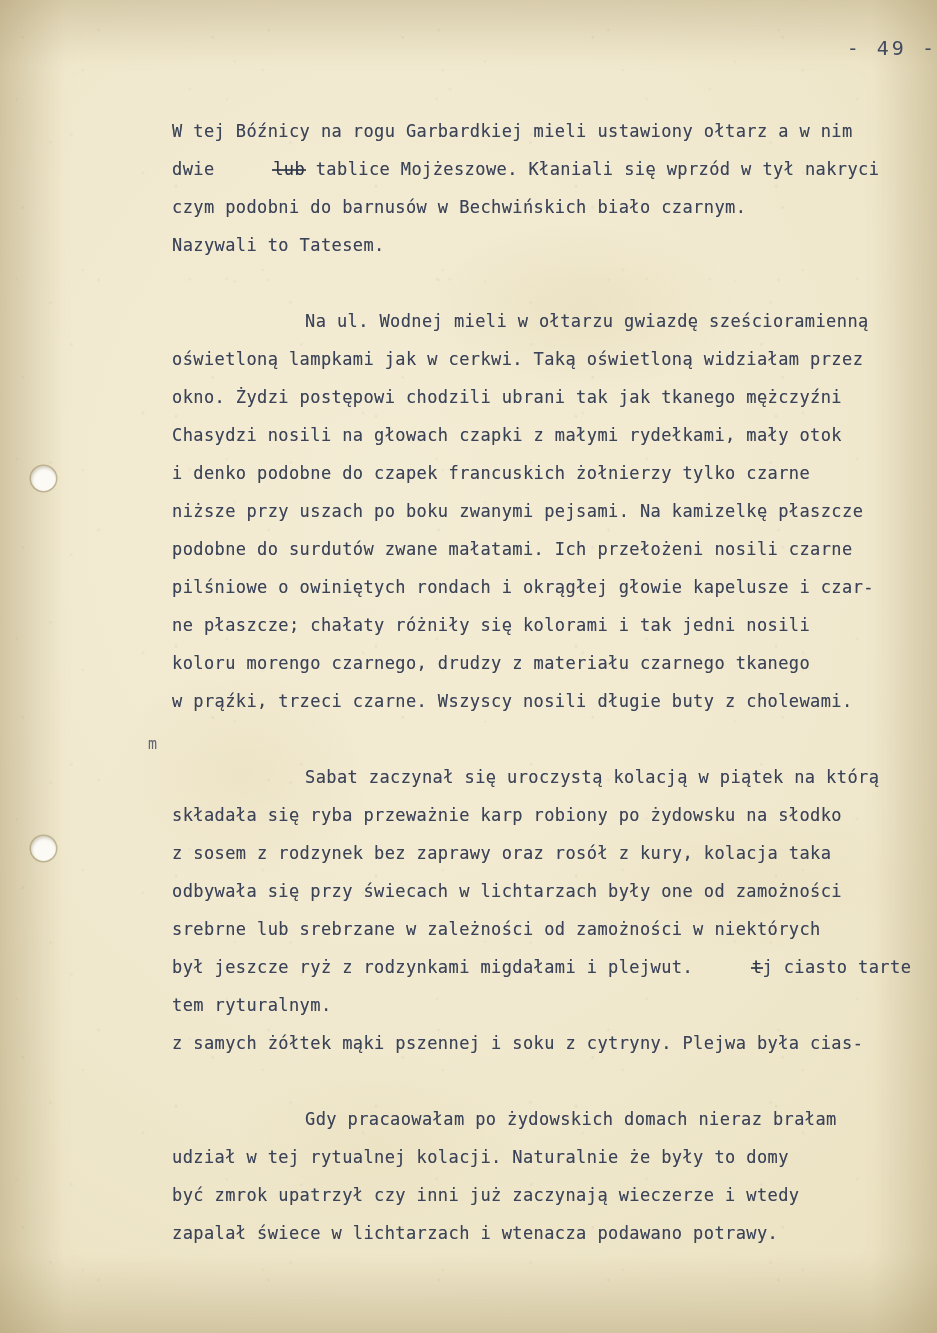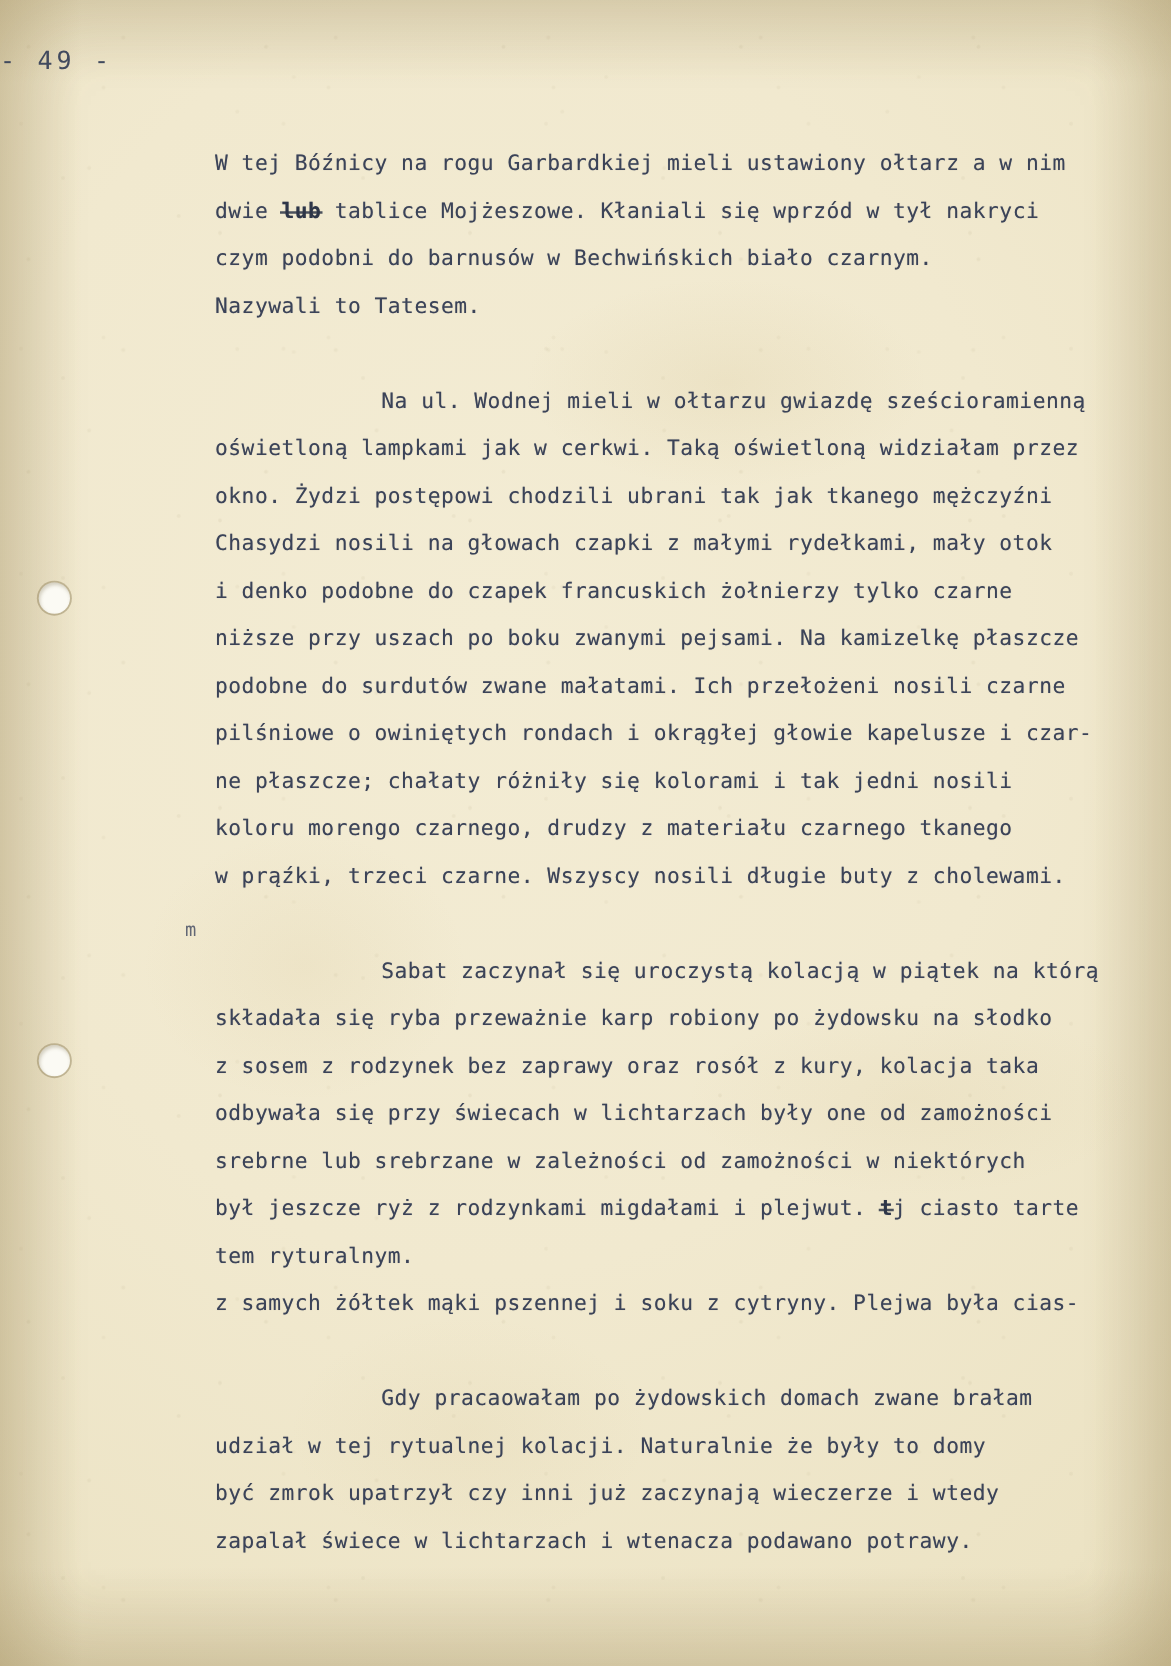--- a/index.html
+++ b/index.html
@@ -81,21 +81,21 @@
     box-shadow:
       0 0 0 1.5px rgba(140,124,84,.45),
       inset 1px 2px 3px rgba(120,106,68,.30);
   }
 
   .folio {
     position: absolute;
     top: 36px;
     left: 0;
     right: 0;
-    text-align: left;
+    text-align: right;
     font-size: 20px;
     letter-spacing: 3px;
     color: #414a5e;
   }
 
   .body {
     position: absolute;
     left: 172px;
     top: 112px;
     width: 730px;
@@ -109,22 +109,23 @@
     white-space: pre;
     text-shadow: 0 0 .6px rgba(59,67,88,.42);
   }
 
   .line.indent { text-indent: 133px; }
   .line.blank  { height: 38px; }
 
   
   .struck {
     position: relative;
-    font-weight: bold;
+    font-weight: normal;
     color: #2e3648;
+    margin-left: 48px;
   }
   .struck::after {
     content: "";
     position: absolute;
     left: -1px; right: -1px;
     top: 48%;
     height: 2px;
     background: #2e3648;
     opacity: .85;
   }
@@ -173,21 +174,21 @@
       <div class="line blank"></div>
       <div class="line indent"><span>Sabat zaczynał się uroczystą kolacją w piątek na którą</span></div>
       <div class="line"><span>składała się ryba przeważnie karp robiony po żydowsku na słodko</span></div>
       <div class="line"><span>z sosem z rodzynek bez zaprawy oraz rosół z kury, kolacja taka</span></div>
       <div class="line"><span>odbywała się przy świecach w lichtarzach były one od zamożności</span></div>
       <div class="line"><span>srebrne lub srebrzane w zależności od zamożności w niektórych</span></div>
       <div class="line"><span>był jeszcze ryż z rodzynkami migdałami i plejwut. </span><span class="struck">t</span><span>j ciasto tarte</span></div>
       <div class="line"><span>tem ryturalnym.</span></div>
       <div class="line"><span>z samych żółtek mąki pszennej i soku z cytryny. Plejwa była cias-</span></div>
       <div class="line blank"></div>
-      <div class="line indent"><span>Gdy pracaowałam po żydowskich domach zwane brałam</span></div>
+      <div class="line indent"><span>Gdy pracaowałam po żydowskich domach nieraz brałam</span></div>
       <div class="line"><span>udział w tej rytualnej kolacji. Naturalnie że były to domy</span></div>
       <div class="line"><span>być zmrok upatrzył czy inni już zaczynają wieczerze i wtedy</span></div>
       <div class="line"><span>zapalał świece w lichtarzach i wtenacza podawano potrawy.</span></div>
     </div>
 
   <div id="margin-notes">
       <div class="margin-note" style="left: 148px; top: 735px;">m</div>
     </div>
 
 </div>

